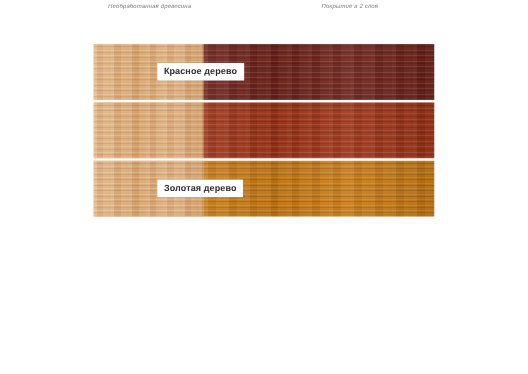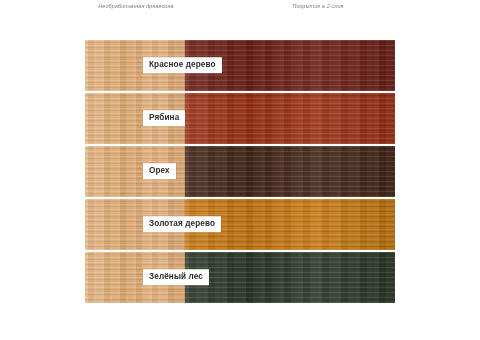--- a/index.html
+++ b/index.html
@@ -167,36 +167,21 @@
       <div class="panel-coated" style="background-color: rgb(110, 34, 25);">
         <div class="sheen"></div>
       </div>
       <div class="name-chip">Красное дерево</div>
     </div>
     <div class="swatch-row">
       <div class="panel-raw" style="background-color: rgb(223, 177, 131);"></div>
       <div class="panel-coated" style="background-color: rgb(158, 51, 23);">
         <div class="sheen"></div>
       </div>
-      <div class="name-chip">Рябина</div>
-    </div>
-    <div class="swatch-row">
-      <div class="panel-raw" style="background-color: rgb(222, 170, 120);"></div>
-      <div class="panel-coated" style="background-color: rgb(70, 40, 26);">
-        <div class="sheen"></div>
-      </div>
-      <div class="name-chip">Орех</div>
     </div>
     <div class="swatch-row">
       <div class="panel-raw" style="background-color: rgb(216, 169, 130);"></div>
       <div class="panel-coated" style="background-color: rgb(200, 122, 20);">
         <div class="sheen"></div>
       </div>
       <div class="name-chip">Золотая дерево</div>
     </div>
-    <div class="swatch-row">
-      <div class="panel-raw" style="background-color: rgb(224, 168, 120);"></div>
-      <div class="panel-coated" style="background-color: rgb(46, 58, 42);">
-        <div class="sheen"></div>
-      </div>
-      <div class="name-chip">Зелёный лес</div>
-    </div>
   </div>
 
 </body></html>

